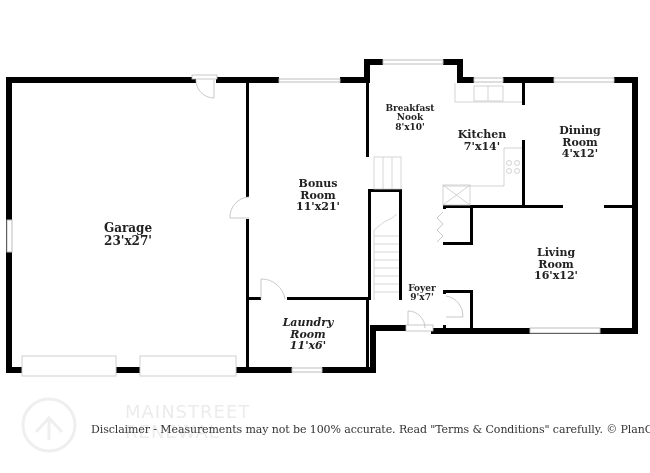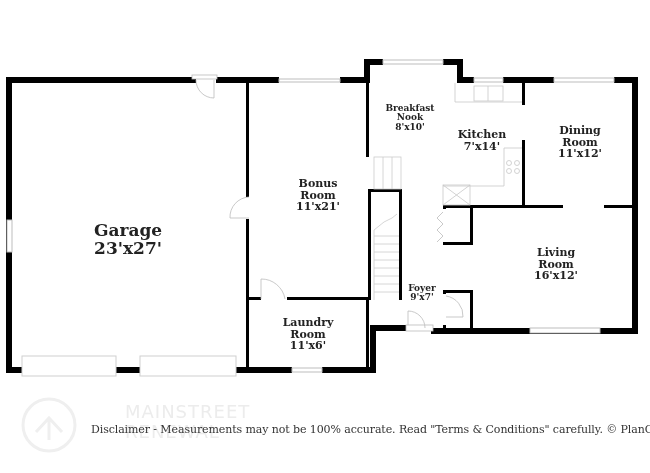--- a/index.html
+++ b/index.html
@@ -1,20 +1,20 @@
 <!DOCTYPE html>
 <html><head>
   <meta charset="utf-8">
   <style>
     html, body { margin: 0; padding: 0; background: #ffffff; }
     body { width: 650px; height: 473px; position: relative; overflow: hidden; font-family: "DejaVu Serif", serif; }
     #plan { position: absolute; left: 0; top: 0; width: 650px; height: 473px; }
     .room-label { position: absolute; text-align: center; font-family: "DejaVu Serif", serif; font-weight: bold; color: #222; line-height: 1.05; transform: translateX(-50%); white-space: nowrap; }
     .room-label span { display: block; }
-    .lg { font-size: 17px; }
+    .lg { font-size: 12px; }
     .md { font-size: 11px; }
     .sm { font-size: 9px; }
     .disclaimer { position: absolute; left: 91px; top: 423px; font-family: "DejaVu Serif", serif; font-size: 11px; color: #333; white-space: nowrap; letter-spacing: -0.1px; }
     .watermark { position: absolute; left: 20px; top: 398px; width: 240px; height: 60px; }
     .wm-text { position: absolute; left: 89px; font-family: "DejaVu Sans", sans-serif; color: #ececec; font-size: 18px; letter-spacing: 1px; line-height: 1; margin-left: 16px; }
   </style>
 </head>
 <body>
 
 <svg id="plan" viewBox="0 0 650 473" xmlns="http://www.w3.org/2000/svg">
@@ -157,41 +157,41 @@
   <span>Garage</span>
   <span>23'x27'</span>
 </div>
 
 <div class="room-label md" style="left:318px; top:178px;">
   <span>Bonus</span>
   <span>Room</span>
   <span>11'x21'</span>
 </div>
 
-<div class="room-label md" style="left:308px; top:317px;">
+<div class="room-label md" style="left:308px; top:317px;font-style:italic;">
   <span>Laundry</span>
   <span>Room</span>
   <span>11'x6'</span>
 </div>
 
 <div class="room-label sm" style="left:410px; top:104px;">
   <span>Breakfast</span>
   <span>Nook</span>
   <span>8'x10'</span>
 </div>
 
 <div class="room-label md" style="left:482px; top:129px;">
   <span>Kitchen</span>
   <span>7'x14'</span>
 </div>
 
 <div class="room-label md" style="left:580px; top:125px;text-align:center;">
   <span>Dining</span>
   <span>Room</span>
-  <span>11'x12'</span>
+  <span>4'x12'</span>
 </div>
 
 <div class="room-label md" style="left:556px; top:247px;">
   <span>Living</span>
   <span>Room</span>
   <span>16'x12'</span>
 </div>
 
 <div class="room-label sm" style="left:422px; top:284px;text-align:center;">
   <span>Foyer</span>

